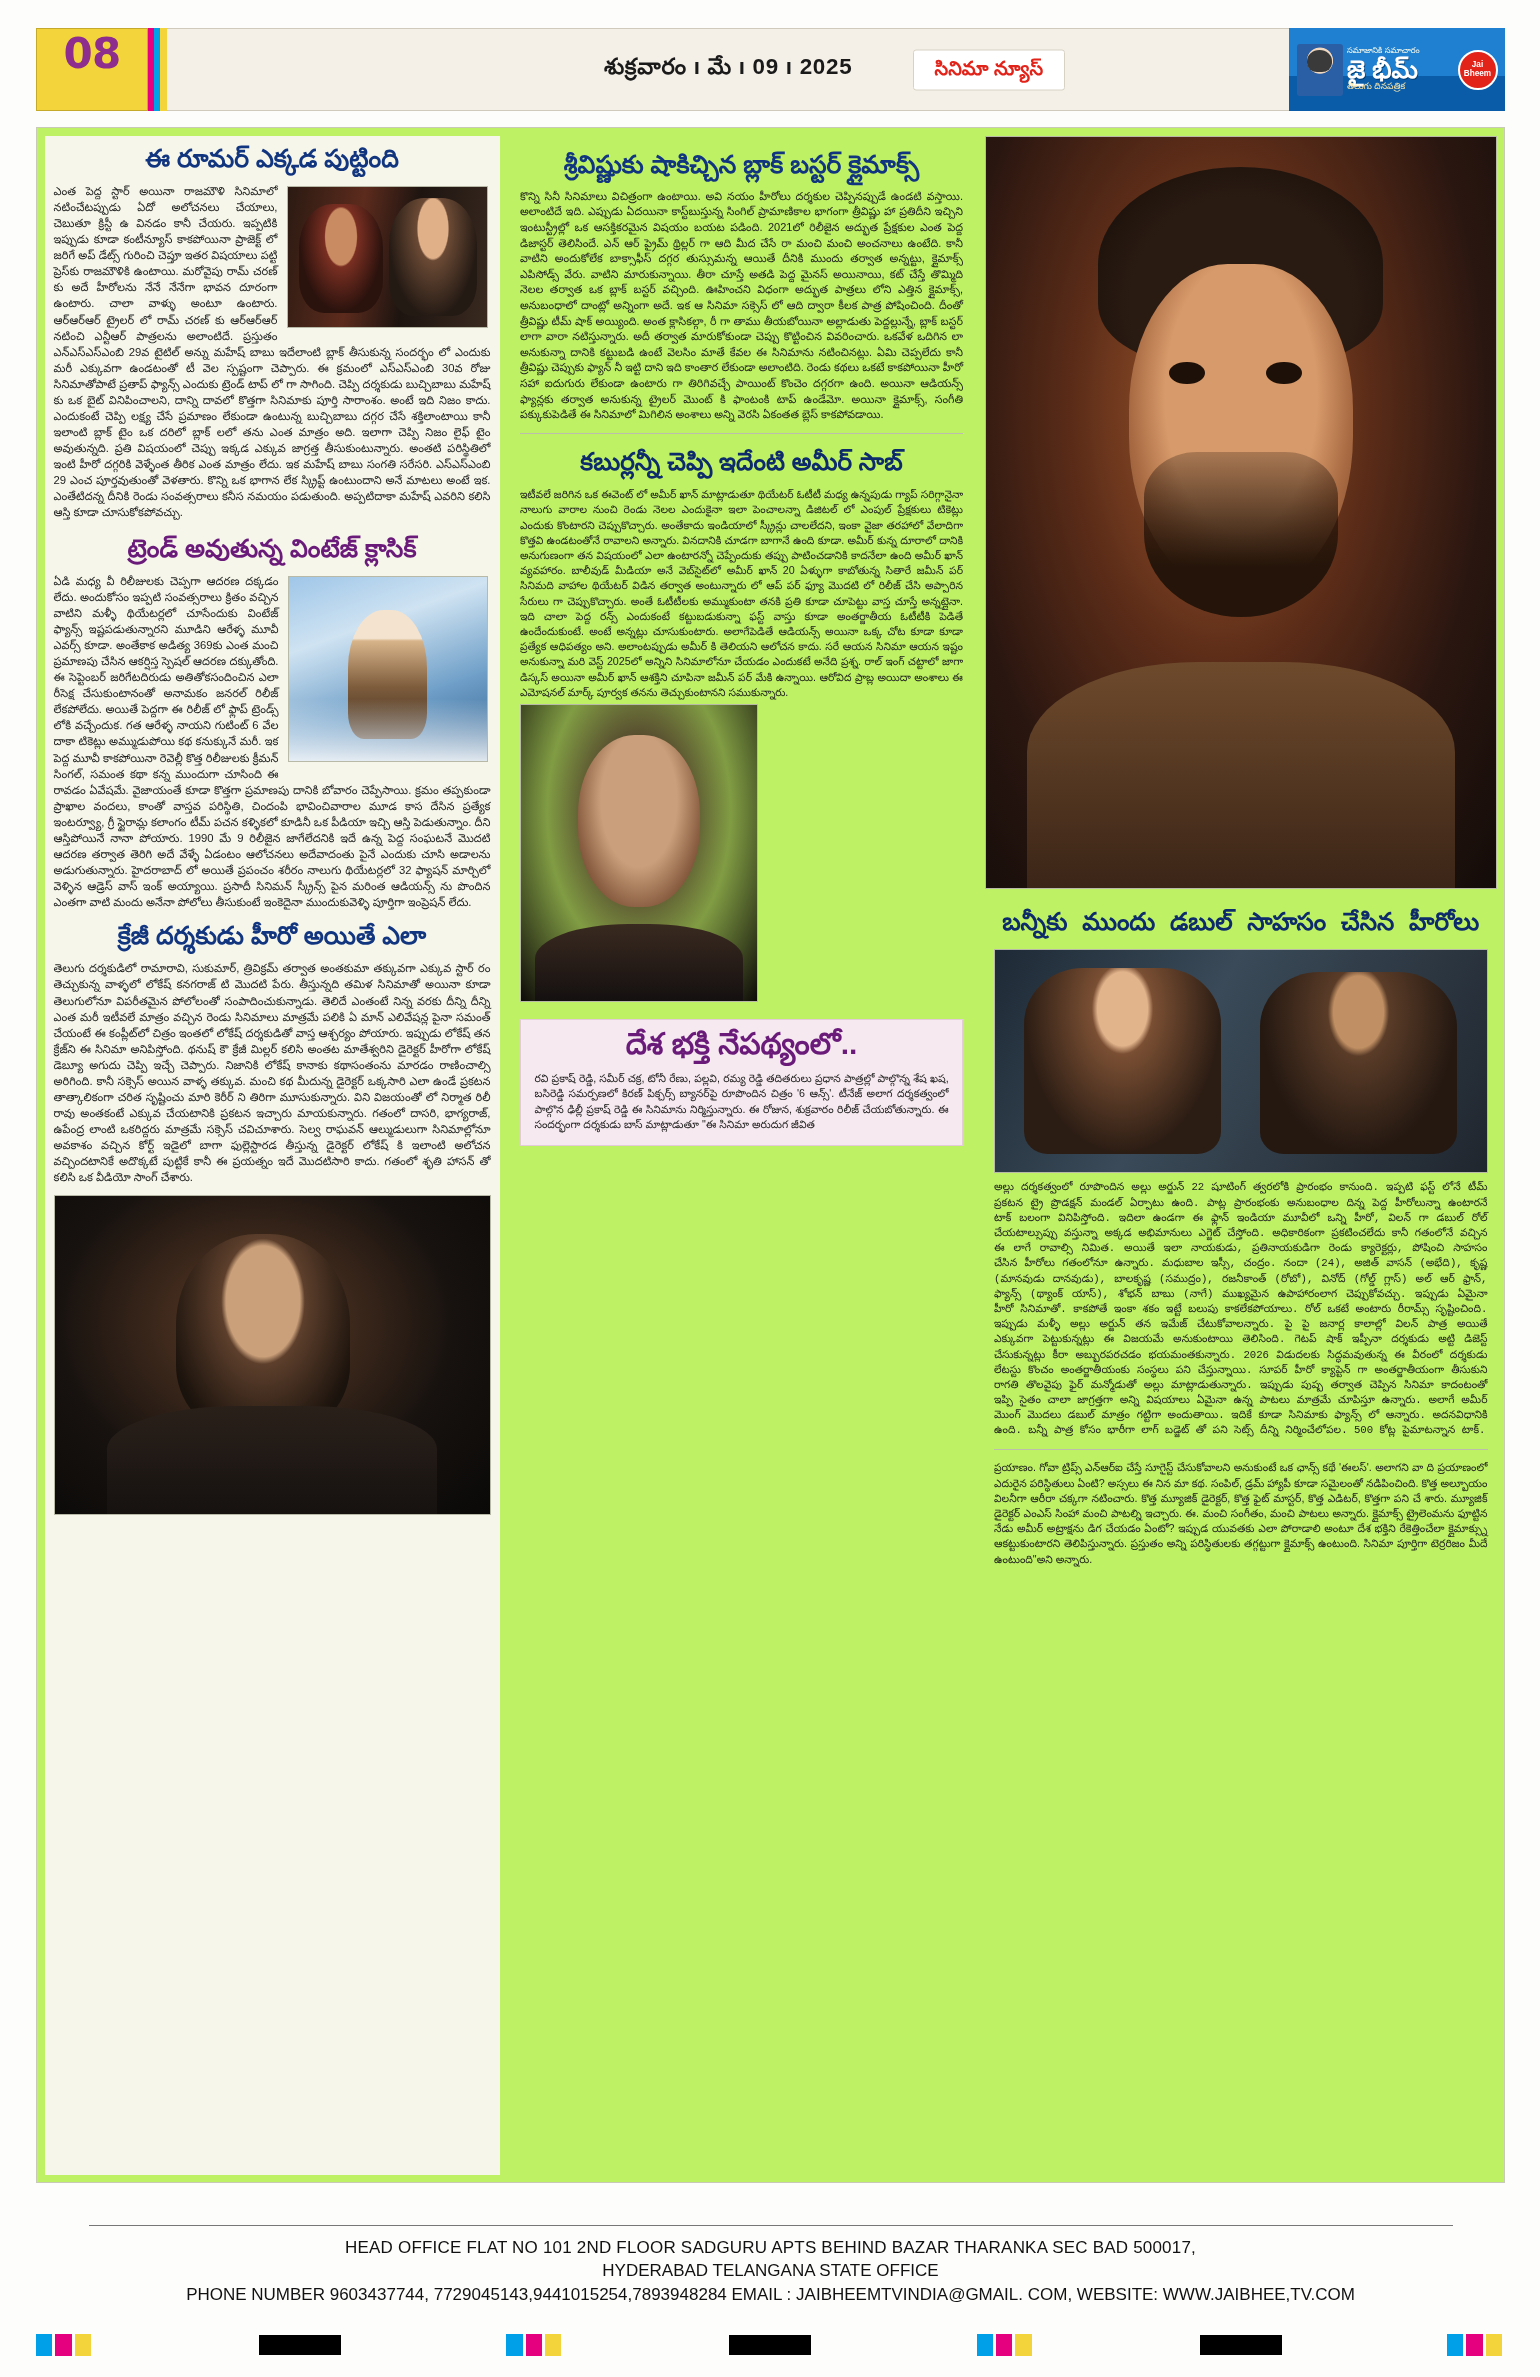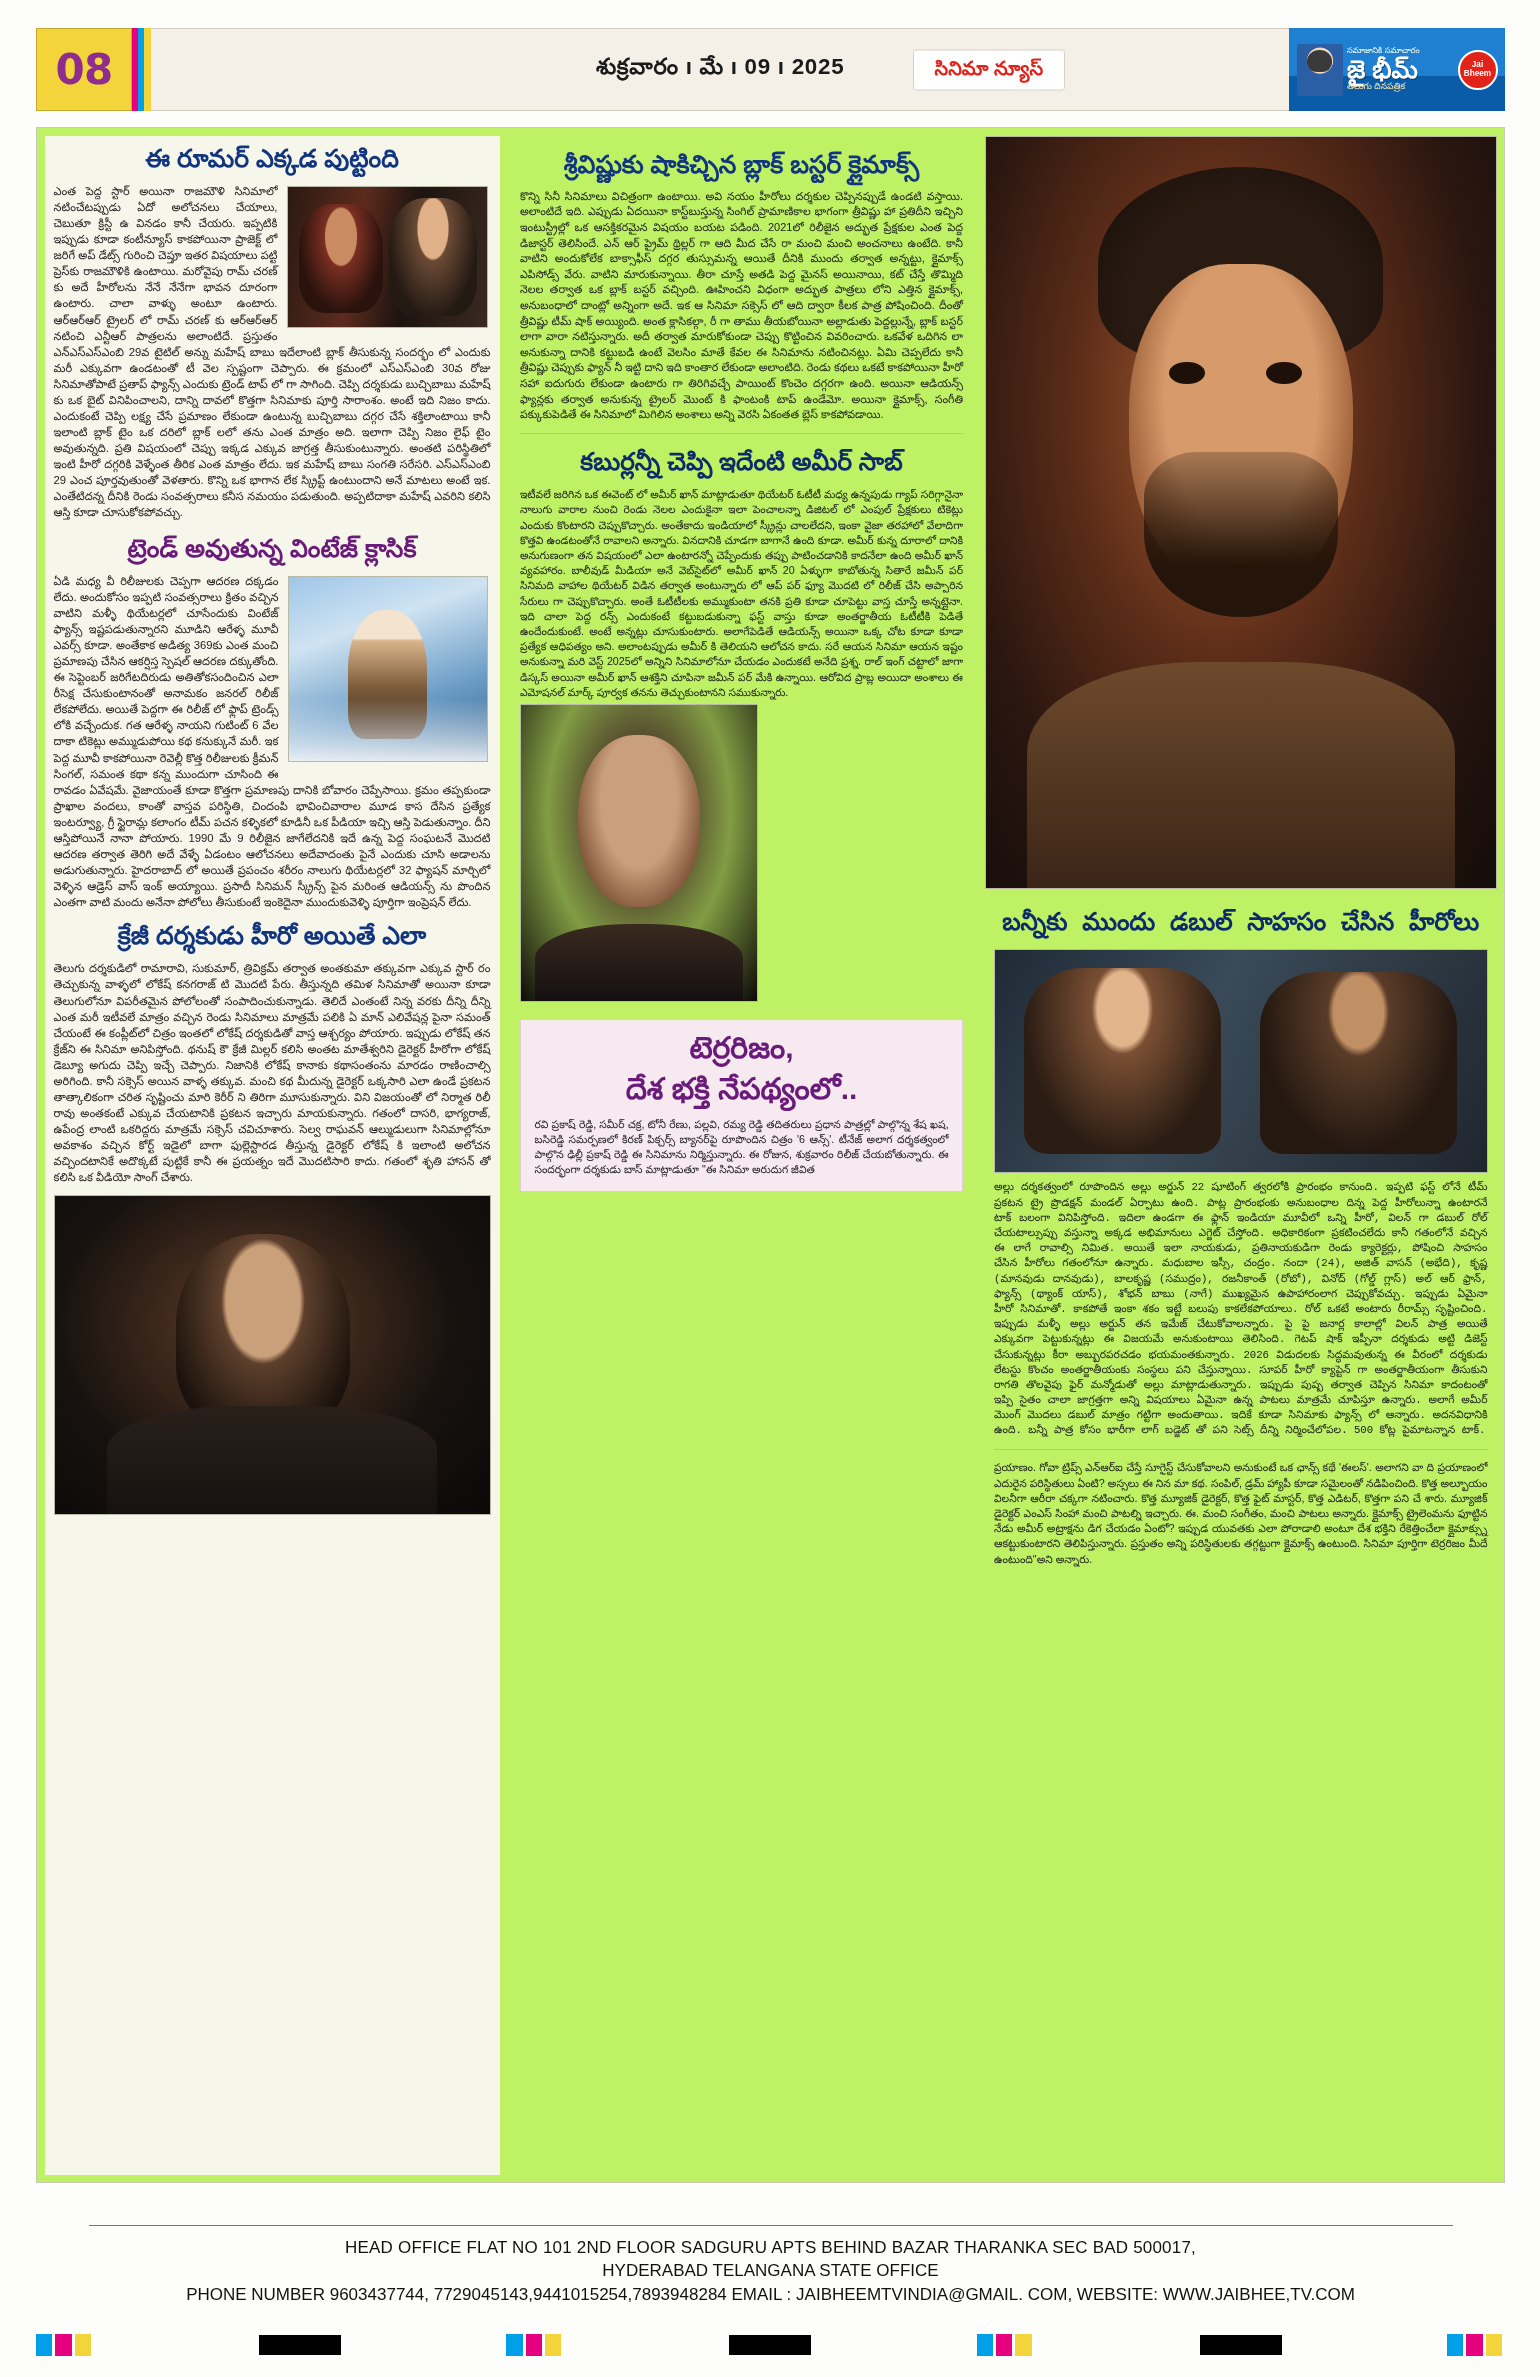--- a/index.html
+++ b/index.html
@@ -21,23 +21,23 @@
 
   
   .masthead {
     position: absolute;
     top: 28px; left: 36px; right: 36px;
     height: 83px;
     display: flex;
     align-items: stretch;
   }
   .page-num-box {
-    width: 96px;
+    width: 112px;
     background: #f3d43a;
-    display: flex; align-items: center; justify-content: center;
+    display: flex; align-items: flex-start; justify-content: center;
     border: 1.5px solid #c4a92a;
     position: relative;
   }
   .page-num-box .pg {
     color: #8e2d8e;
     font-size: 42px;
     font-weight: bold;
     font-family: "DejaVu Sans", sans-serif;
     letter-spacing: -0.7px;
   }
@@ -402,21 +402,20 @@
         <div class="cap-mid-head">కబుర్లన్నీ చెప్పి ఇదేంటి అమీర్ సాబ్</div>
         <div class="body-text" style="font-size:10.7px;">ఇటీవలే జరిగిన ఒక ఈవెంట్ లో అమీర్ ఖాన్ మాట్లాడుతూ థియేటర్ ఓటీటీ మధ్య ఉన్నపుడు గ్యాప్ సరిగ్గానైనా నాలుగు వారాల నుంచి రెండు నెలల ఎందుకైనా ఇలా పెంచాలన్నా డిజిటల్ లో ఎంపుల్ ప్రేక్షకులు టికెట్లు ఎందుకు కొంటారని చెప్పుకొచ్చారు. అంతేకాదు ఇండియాలో స్క్రీన్లు చాలలేదని, ఇంకా వైజా తరహాలో వేలాదిగా కొత్తవి ఉండటంతోనే రావాలని అన్నారు. వినదానికి చూడగా బాగానే ఉంది కూడా. అమీర్ కున్న దూరాలో దానికి అనుగుణంగా తన విషయంలో ఎలా ఉంటారన్నో చెప్పేందుకు తప్పు పాటించడానికి కాదనేలా ఉంది అమీర్ ఖాన్ వ్యవహారం. బాలీవుడ్ మీడియా అనే వెబ్‌సైట్‌లో అమీర్ ఖాన్ 20 ఏళ్ళుగా కాబోతున్న సితారే జమీన్ పర్ సినిమది వాహాల థియేటర్ విడిన తర్వాత అంటున్నారు లో ఆప్ పర్ ఫ్యూ మొదటి లో రిలీజ్ చేసి అప్పారిన సేరులు గా చెప్పుకొచ్చారు. అంతే ఓటీటీలకు అమ్ముకుంటా తనకి ప్రతి కూడా చూపెట్టు వాస్త చూస్తే అన్నట్లైనా. ఇది చాలా పెద్ద రన్స్ ఎందుకంటే కట్టుబడుకున్నా ఫస్ట్ వాస్తు కూడా అంతర్జాతీయ ఓటీటీకి పెడితే ఉందేందుకుంటే. అంటే అన్నట్లు చూసుకుంటారు. అలాగేపెడితే ఆడియన్స్ అయినా ఒక్క చోట కూడా కూడా ప్రత్యేక ఆధిపత్యం అని. అలాంటప్పుడు అమీర్ కి తెలియని ఆలోచన కాదు. సరే ఆయన సినిమా ఆయన ఇష్టం అనుకున్నా మరి వెస్ట్ 2025లో అన్నిని సినిమాలోనూ చేయడం ఎందుకటే అనేది ప్రశ్న. రాల్ ఇంగ్ చట్టాలో జాగా డిస్కస్ అయినా అమీర్ ఖాన్ ఆశక్తిని చూపినా జమీన్ పర్ మేకి ఉన్నాయి. ఆరోవిద ప్రాబ్ల అయిదా అంశాలు ఈ ఎమోషనల్ మార్క్ పూర్వక తనను తెచ్చుకుంటానని సముకున్నారు.</div>
       </div>
 
       <div style="clear:both"></div>
 
       <div class="photo ph-aamir" style="margin-left:9px;"></div>
       <div style="clear:both"></div>
 
       <div class="ad-box" style="margin-left:9px;margin-right:9px;">
-        <div class="ad-title">టెర్రరిజం,</div>
         <div class="ad-title" style="margin-top:-4.5px;">దేశ భక్తి నేపథ్యంలో..</div>
         <div class="body-text" style="font-size:10.7px;">రవి ప్రకాష్ రెడ్డి, సమీర్ చక్ర, టోనీ రేణు, పల్లవి, రమ్య రెడ్డి తదితరులు ప్రధాన పాత్రల్లో పాల్గొన్న శేష ఖష, బసిరెడ్డి సమర్పణలో కిరణ్ పిక్చర్స్ బ్యానర్‌పై రూపొందిన చిత్రం '6 ఆన్స్'. టీనేజ్ అలాగ దర్శకత్వంలో పాల్గొన ఢిల్లీ ప్రకాష్ రెడ్డి ఈ సినిమాను నిర్మిస్తున్నారు. ఈ రోజున, శుక్రవారం రిలీజ్ చేయబోతున్నారు. ఈ సందర్భంగా దర్శకుడు బాస్ మాట్లాడుతూ "ఈ సినిమా అరుదుగ జీవిత</div>
       </div>
 
     </div>
 
     <div class="col-right">
 
       <div class="photo ph-hero-big">
         <div class="hair"></div>

